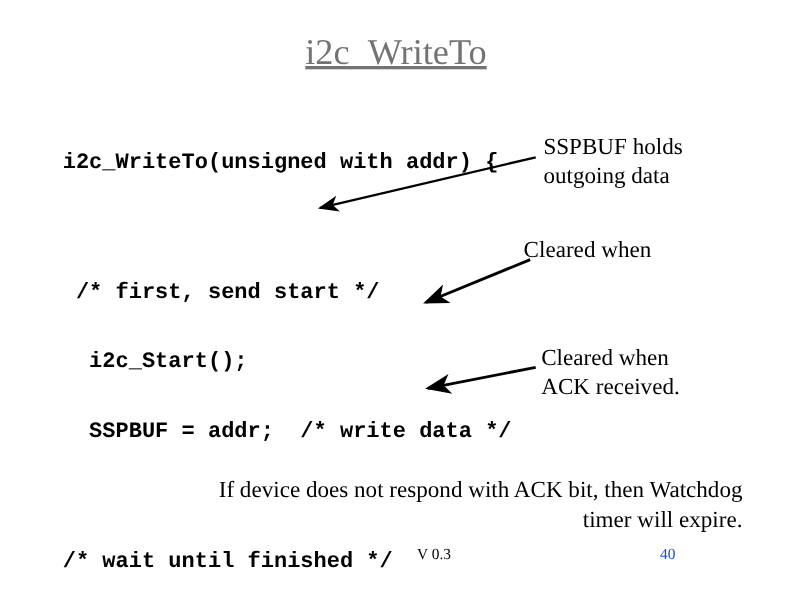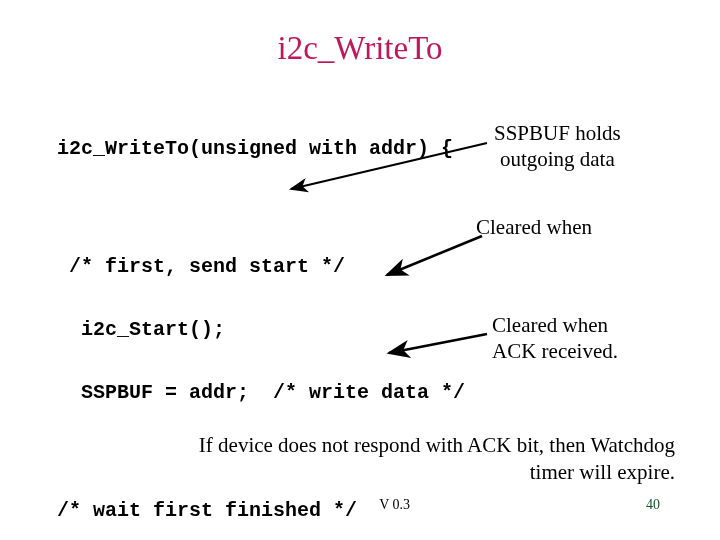--- a/index.html
+++ b/index.html
@@ -17,22 +17,23 @@
   }
   .title {
     position: absolute;
     left: 0;
     top: 29px;
     width: 720px;
     text-align: center;
     font-family: "Liberation Serif", "DejaVu Serif", serif;
     font-size: 33px;
     line-height: 38px;
-    color: #be185d;
+    color: #737373;
     white-space: pre;
+    text-decoration: underline;
   }
   .code-block {
     position: absolute;
     left: 57px;
     top: 96px;
     font-family: "Liberation Mono", "DejaVu Sans Mono", monospace;
     font-size: 20px;
     font-weight: bold;
     line-height: 21px;
     letter-spacing: 0px;
@@ -47,21 +48,21 @@
     height: 13px;
   }
   .note {
     position: absolute;
     font-family: "Liberation Serif", "DejaVu Serif", serif;
     font-size: 21px;
     line-height: 26px;
     color: #000000;
   }
   .note-line { white-space: pre; }
-  #note-sspbuf { left: 494px; top: 120px; text-align: center; }
+  #note-sspbuf { left: 494px; top: 120px; }
   #note-transmit { left: 476px; top: 214px; }
   #note-ack { left: 492px; top: 312px; }
   .bottom-text {
     position: absolute;
     left: 95px;
     top: 432px;
     width: 580px;
     font-family: "Liberation Serif", "DejaVu Serif", serif;
     font-size: 21px;
     line-height: 27px;
@@ -77,25 +78,24 @@
     font-family: "Liberation Serif", "DejaVu Serif", serif;
     font-size: 14px;
     line-height: 17px;
     color: #000000;
   }
   .footer-page {
     position: absolute;
     left: 600px;
     top: 496px;
     width: 60px;
-    text-align: right;
     font-family: "Liberation Serif", "DejaVu Serif", serif;
     font-size: 14px;
     line-height: 17px;
-    color: #14532d;
+    color: #1d4ed8;
   }
   svg.arrows {
     position: absolute;
     left: 0;
     top: 0;
     width: 720px;
     height: 540px;
     pointer-events: none;
   }
 </style>
@@ -106,21 +106,21 @@
 
   <div class="title">i2c_WriteTo</div>
 
   <div class="code-block">
     <div class="code-line">i2c_WriteTo(unsigned with addr) {</div>
     <div class="code-line blank"></div>
     <div class="code-line"> /* first, send start */</div>
     <div class="code-line">  i2c_Start();</div>
     <div class="code-line">  SSPBUF = addr;  /* write data */</div>
     <div class="code-line blank"></div>
-    <div class="code-line">/* wait first finished */</div>
+    <div class="code-line">/* wait until finished */</div>
     
     
     
     
     
     
     
     
     
   </div>

